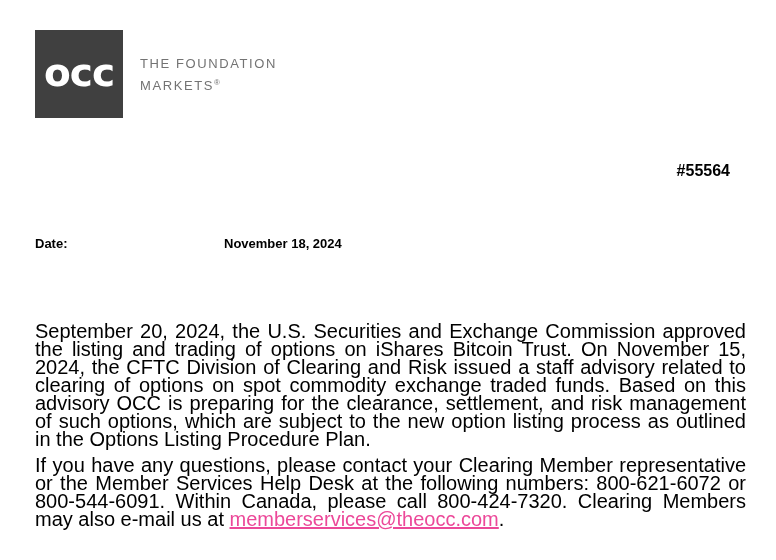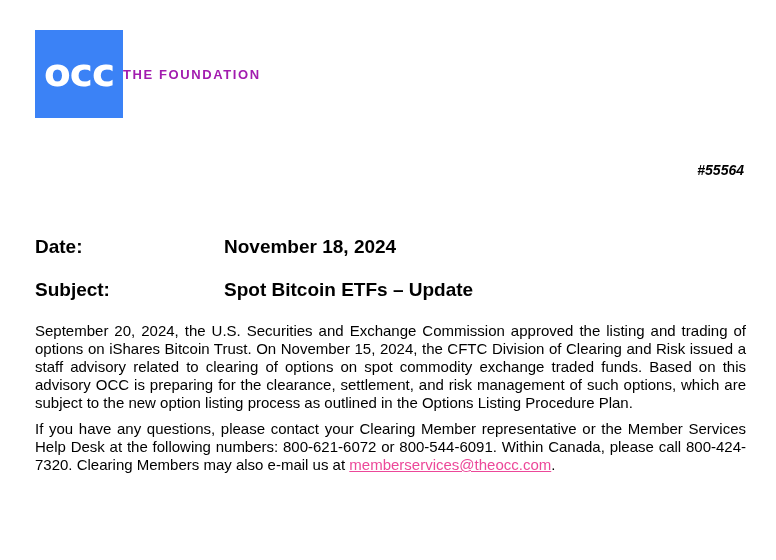--- a/index.html
+++ b/index.html
@@ -18,75 +18,75 @@
   .logo-row {
     position: absolute;
     top: 30px;
     left: 35px;
     display: flex;
     align-items: center;
   }
   .logo-mark {
     width: 88px;
     height: 88px;
-    background: #3b82f6;
+    background: #404040;
     display: flex;
     align-items: center;
     justify-content: center;
   }
   .logo-mark-text {
     font-family: "DejaVu Sans", sans-serif;
     font-weight: bold;
     font-size: 39px;
     letter-spacing: -1px;
     color: #ffffff;
     line-height: 1;
     padding-bottom: 4px;
   }
   .logo-tagline {
-    color: #a21caf;
-    font-weight: bold;
+    margin-left: 17px;
+    color: #737373;
+    font-weight: normal;
     font-size: 13px;
     line-height: 19px;
     letter-spacing: 1.6px;
   }
   .logo-tagline sup {
     font-size: 8px;
     letter-spacing: 0;
     vertical-align: 5px;
   }
   
   .memo-number {
     position: absolute;
     top: 162px;
-    right: 32px;
+    right: 46px;
     font-weight: bold;
-    font-size: 14px;
-    font-style: italic;
+    font-size: 16px;
   }
   
   .meta {
     position: absolute;
     top: 236px;
     left: 35px;
     width: 710px;
-    font-size: 19px;
+    font-size: 13px;
     font-weight: bold;
   }
   .meta-row { display: flex; }
   .meta-row.subject { margin-top: 21px; }
   .meta-label { width: 189px; flex: 0 0 auto; }
   .meta-value { flex: 1 1 auto; }
   
   .body-block {
     position: absolute;
     top: 322px;
     left: 35px;
     width: 711px;
-    font-size: 15px;
+    font-size: 20px;
     line-height: 18px;
     text-align: justify;
   }
   .body-block p + p { margin-top: 8px; }
   .email-link {
     color: #ec4899;
     text-decoration: underline;
     cursor: pointer;
   }
 </style>
@@ -94,33 +94,30 @@
 <body>
 
 <div class="page">
 
   <div class="logo-row">
     <div class="logo-mark">
       <span class="logo-mark-text">occ</span>
     </div>
     <div class="logo-tagline">
       <div>THE FOUNDATION</div>
+      <div><span>MARKETS</span><sup>®</sup></div>
     </div>
   </div>
 
   <div class="memo-number">#55564</div>
 
   <div class="meta">
     <div class="meta-row date">
       <span class="meta-label">Date:</span>
       <span class="meta-value">November 18, 2024</span>
-    </div>
-    <div class="meta-row subject">
-      <span class="meta-label">Subject:</span>
-      <span class="meta-value">Spot Bitcoin ETFs – Update</span>
     </div>
   </div>
 
   <div class="body-block">
     <p>September 20, 2024, the U.S. Securities and Exchange Commission approved the listing and trading of options on iShares Bitcoin Trust. On November 15, 2024, the CFTC Division of Clearing and Risk issued a staff advisory related to clearing of options on spot commodity exchange traded funds. Based on this advisory OCC is preparing for the clearance, settlement, and risk management of such options, which are subject to the new option listing process as outlined in the Options Listing Procedure Plan.</p>
     <p><span>If you have any questions, please contact your Clearing Member representative or the Member Services Help Desk at the following numbers: 800-621-6072 or 800-544-6091. Within Canada, please call 800-424-7320. Clearing Members may also e-mail us at </span><a class="email-link">memberservices@theocc.com</a><span>.</span></p>
   </div>
 
 </div>
 

